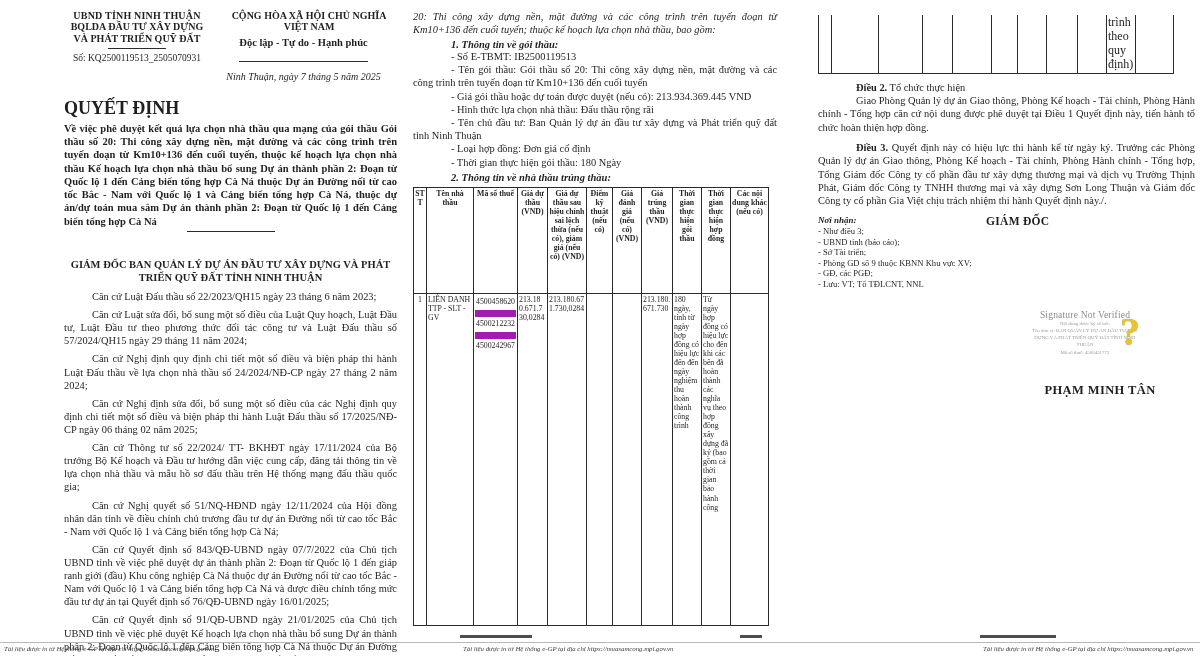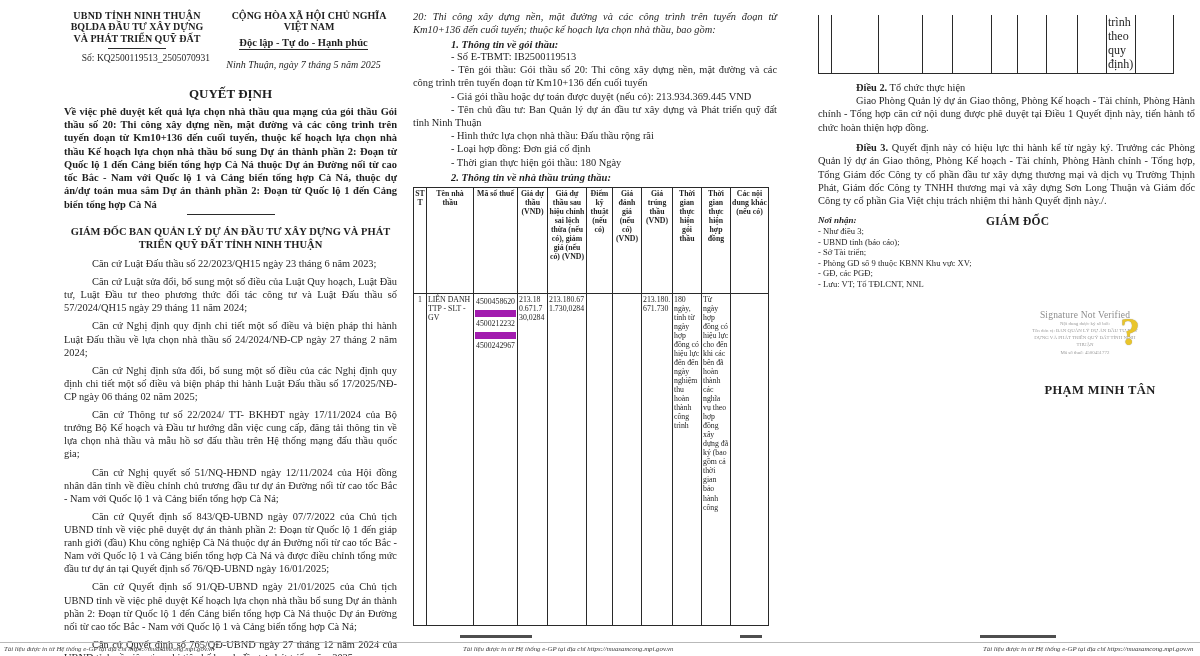--- a/index.html
+++ b/index.html
@@ -12,28 +12,28 @@
   .bold { font-weight:bold; }
 
   
   .p1-content { position:absolute; left:64px; top:10px; width:333px; }
   .p1-head { display:flex; }
   .head-left { width:146px; text-align:center; }
   .head-right { width:187px; text-align:center; }
   .org1 { font-size:10px; font-weight:bold; letter-spacing:.2px; }
   .org2 { font-size:10px; font-weight:bold; line-height:1.2; }
   .rule-sm { width:58px; border-bottom:1.2px solid #2a2a2a; margin:3px auto 4px auto; }
-  .doc-no { font-size:9.5px; text-align:right; margin-top:2px; }
+  .doc-no { font-size:9.5px; text-align:center; margin-top:2px; }
   .nat1 { font-size:10px; font-weight:bold;margin-left:11px; }
-  .motto { font-size:10.5px; font-weight:bold; display:inline-block; border-bottom:1.2px solid #2a2a2a; padding-bottom:1px; margin-top:2px; }
+  .motto { font-size:10.5px; font-weight:bold; display:inline-block; border-bottom:1.2px solid #2a2a2a; padding-bottom:13px; margin-top:2px; }
   .dateline { font-size:10px; font-style:italic; margin-top:9px; }
-  .title { text-align:center; font-weight:bold; font-size:13px; margin-top:16px; }
+  .title { text-align:left; font-weight:bold; font-size:18px; margin-top:16px; }
   .subtitle { font-weight:bold; font-size:10.5px; line-height:1.26; text-align:justify; margin-top:3px; }
   .rule-center { width:88px; border-bottom:1.2px solid #2a2a2a; margin:3px auto 0 auto; }
-  .authority { text-align:center; font-weight:bold; font-size:10.5px; line-height:1.3; margin-top:10px; }
+  .authority { text-align:center; font-weight:bold; font-size:10.5px; line-height:1.3; margin-top:26px; }
   .cite { font-size:10.4px; line-height:1.26; text-align:justify; text-indent:28px; margin-top:5px; }
 
   
   .p2-content { position:absolute; left:13px; top:10px; width:364px; }
   .p2-intro { font-size:10.4px; font-style:italic; line-height:1.25; text-align:justify; }
   .sec-head { font-size:10.5px; font-weight:bold; font-style:italic; text-indent:38px; margin-top:3px; }
   .p2-item { font-size:10.4px; line-height:1.27; text-align:justify; text-indent:38px; }
   table.award { border-collapse:collapse; width:355px; margin-top:4px; table-layout:fixed; }
   table.award th, table.award td { border:1px solid #2a2a2a; font-size:7.8px; line-height:1.16; padding:1px 1px; vertical-align:top; word-wrap:break-word; overflow:hidden; }
   table.award th { font-weight:bold; text-align:center; }
@@ -108,22 +108,22 @@
     </div>
   </div>
 
   <div class="page" id="page2">
     <div class="p2-content">
       <div class="p2-intro">20: Thi công xây dựng nền, mặt đường và các công trình trên tuyến đoạn từ Km10+136 đến cuối tuyến; thuộc kế hoạch lựa chọn nhà thầu, bao gồm:</div>
       <div class="sec-head">1. Thông tin về gói thầu:</div>
       <div class="p2-item">- Số E-TBMT: IB2500119513</div>
       <div class="p2-item">- Tên gói thầu: Gói thầu số 20: Thi công xây dựng nền, mặt đường và các công trình trên tuyến đoạn từ Km10+136 đến cuối tuyến</div>
       <div class="p2-item">- Giá gói thầu hoặc dự toán được duyệt (nếu có): 213.934.369.445 VND</div>
+      <div class="p2-item">- Hình thức lựa chọn nhà thầu: Đấu thầu rộng rãi</div>
       <div class="p2-item">- Tên chủ đầu tư: Ban Quản lý dự án đầu tư xây dựng và Phát triển quỹ đất tỉnh Ninh Thuận</div>
-      <div class="p2-item">- Hình thức lựa chọn nhà thầu: Đấu thầu rộng rãi</div>
       <div class="p2-item">- Loại hợp đồng: Đơn giá cố định</div>
       <div class="p2-item">- Thời gian thực hiện gói thầu: 180 Ngày</div>
       <div class="sec-head">2. Thông tin về nhà thầu trúng thầu:</div>
       <table class="award">
         <colgroup>
           <col style="width:13px">
             <col style="width:47px">
             <col style="width:44px">
             <col style="width:30px">
           <col style="width:39px">

